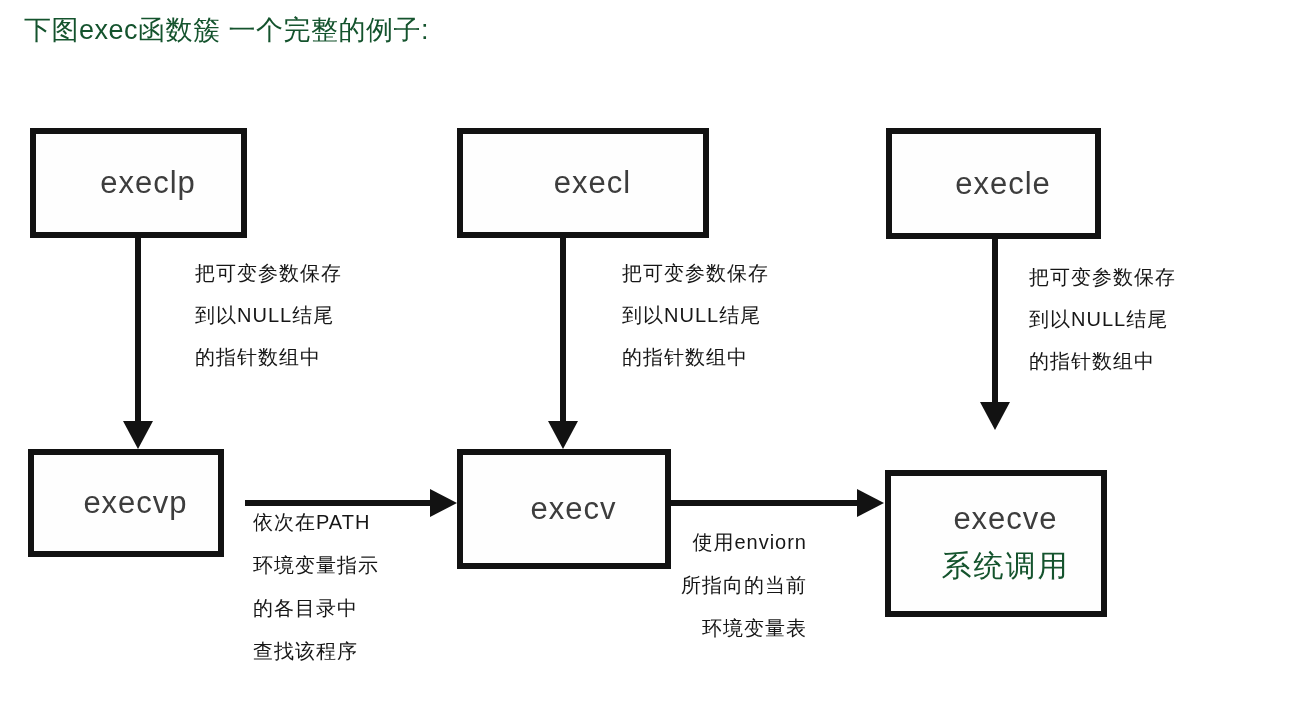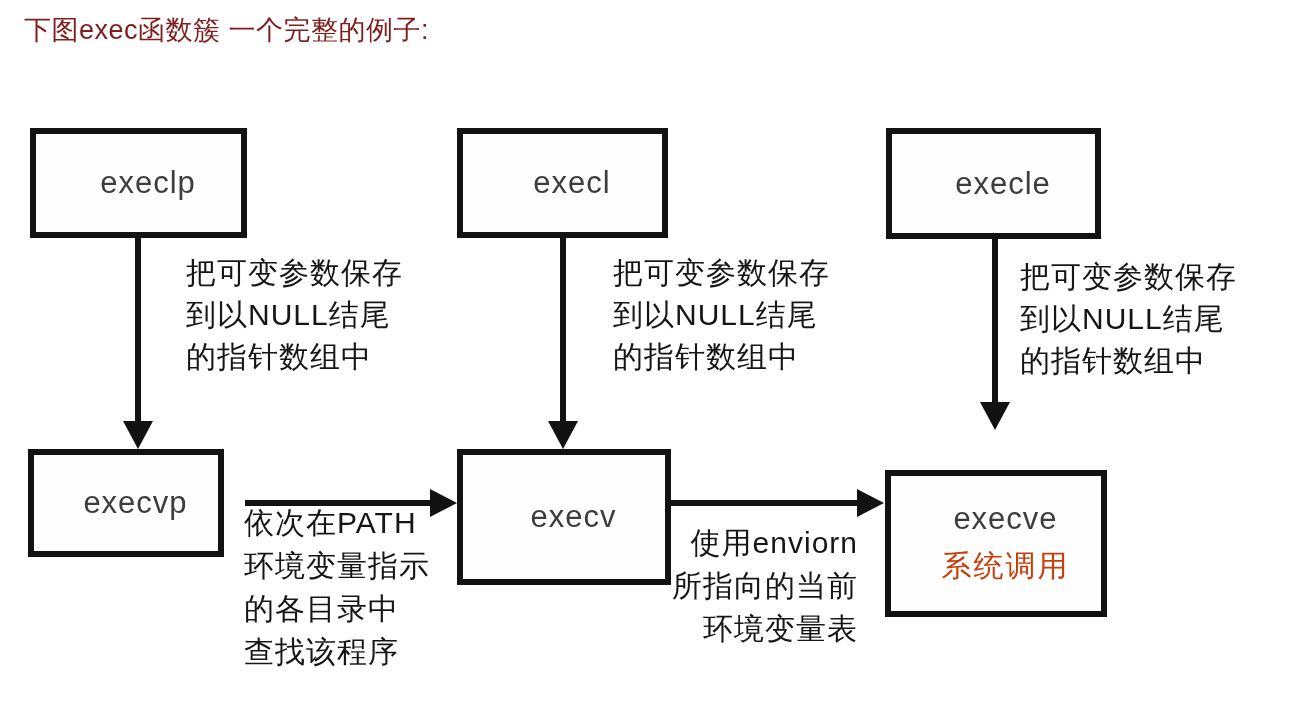--- a/index.html
+++ b/index.html
@@ -13,21 +13,21 @@
     height: 724px;
     background: #ffffff;
     overflow: hidden;
     font-family: "Liberation Sans", "DejaVu Sans", sans-serif;
   }
   .title {
     position: absolute;
     left: 24px;
     top: 12px;
     font-size: 27px;
-    color: #7f1d1d;
+    color: #14532d;
     letter-spacing: 0.5px;
     white-space: nowrap;
   }
   .diagram {
     position: absolute;
     left: 0; top: 0;
     width: 1302px;
     height: 724px;
     filter: blur(0.4px);
   }
@@ -39,30 +39,30 @@
     display: flex;
     flex-direction: column;
     align-items: center;
     justify-content: center;
     color: #3d3d3d;
     font-size: 31px;
     letter-spacing: 1px;
     padding-left: 19px;
   }
   .node .sublabel {
-    color: #c2410c;
+    color: #14532d;
     font-size: 30px;
     margin-top: 9px;
     letter-spacing: 2px;
   }
   .node-execlp { left: 30px;  top: 128px; width: 217px; height: 110px; }
-  .node-execl  { left: 457px; top: 128px; width: 211px; height: 110px; justify-content: center; }
+  .node-execl  { left: 457px; top: 128px; width: 252px; height: 110px; justify-content: center; }
   .node-execle { left: 886px; top: 128px; width: 215px; height: 111px; }
   .node-execvp { left: 28px;  top: 449px; width: 196px; height: 108px; }
-  .node-execv  { left: 457px; top: 449px; width: 214px; height: 136px; }
+  .node-execv  { left: 457px; top: 449px; width: 214px; height: 120px; }
   .node-execve { left: 885px; top: 430px; width: 222px; height: 147px; margin-top: 40px; }
 
   .vline {
     position: absolute;
     width: 6px;
     background: #121212;
   }
   .vhead {
     position: absolute;
     width: 0; height: 0;
@@ -95,23 +95,24 @@
   .hline-1 { left: 245px; top: 500px; width: 186px; }
   .hhead-1 { left: 430px; top: 489px; }
   
   .hline-2 { left: 670px; top: 500px; width: 188px; }
   .hhead-2 { left: 857px; top: 489px; }
 
   .edge-label {
     position: absolute;
     white-space: pre-line;
     color: #161616;
-    font-size: 30px;
+    font-size: 20px;
     line-height: 42px;
     letter-spacing: 1px;
+    margin-left: 9px;
   }
   .label-save-1 { left: 186px;  top: 252px; }
   .label-save-2 { left: 613px;  top: 252px; }
   .label-save-3 { left: 1020px; top: 256px; }
   .label-path    { left: 244px; top: 501px; line-height: 43px; }
   .label-environ { left: 672px; top: 521px; line-height: 43px; text-align: right; }
 </style>
 </head>
 <body>
 

